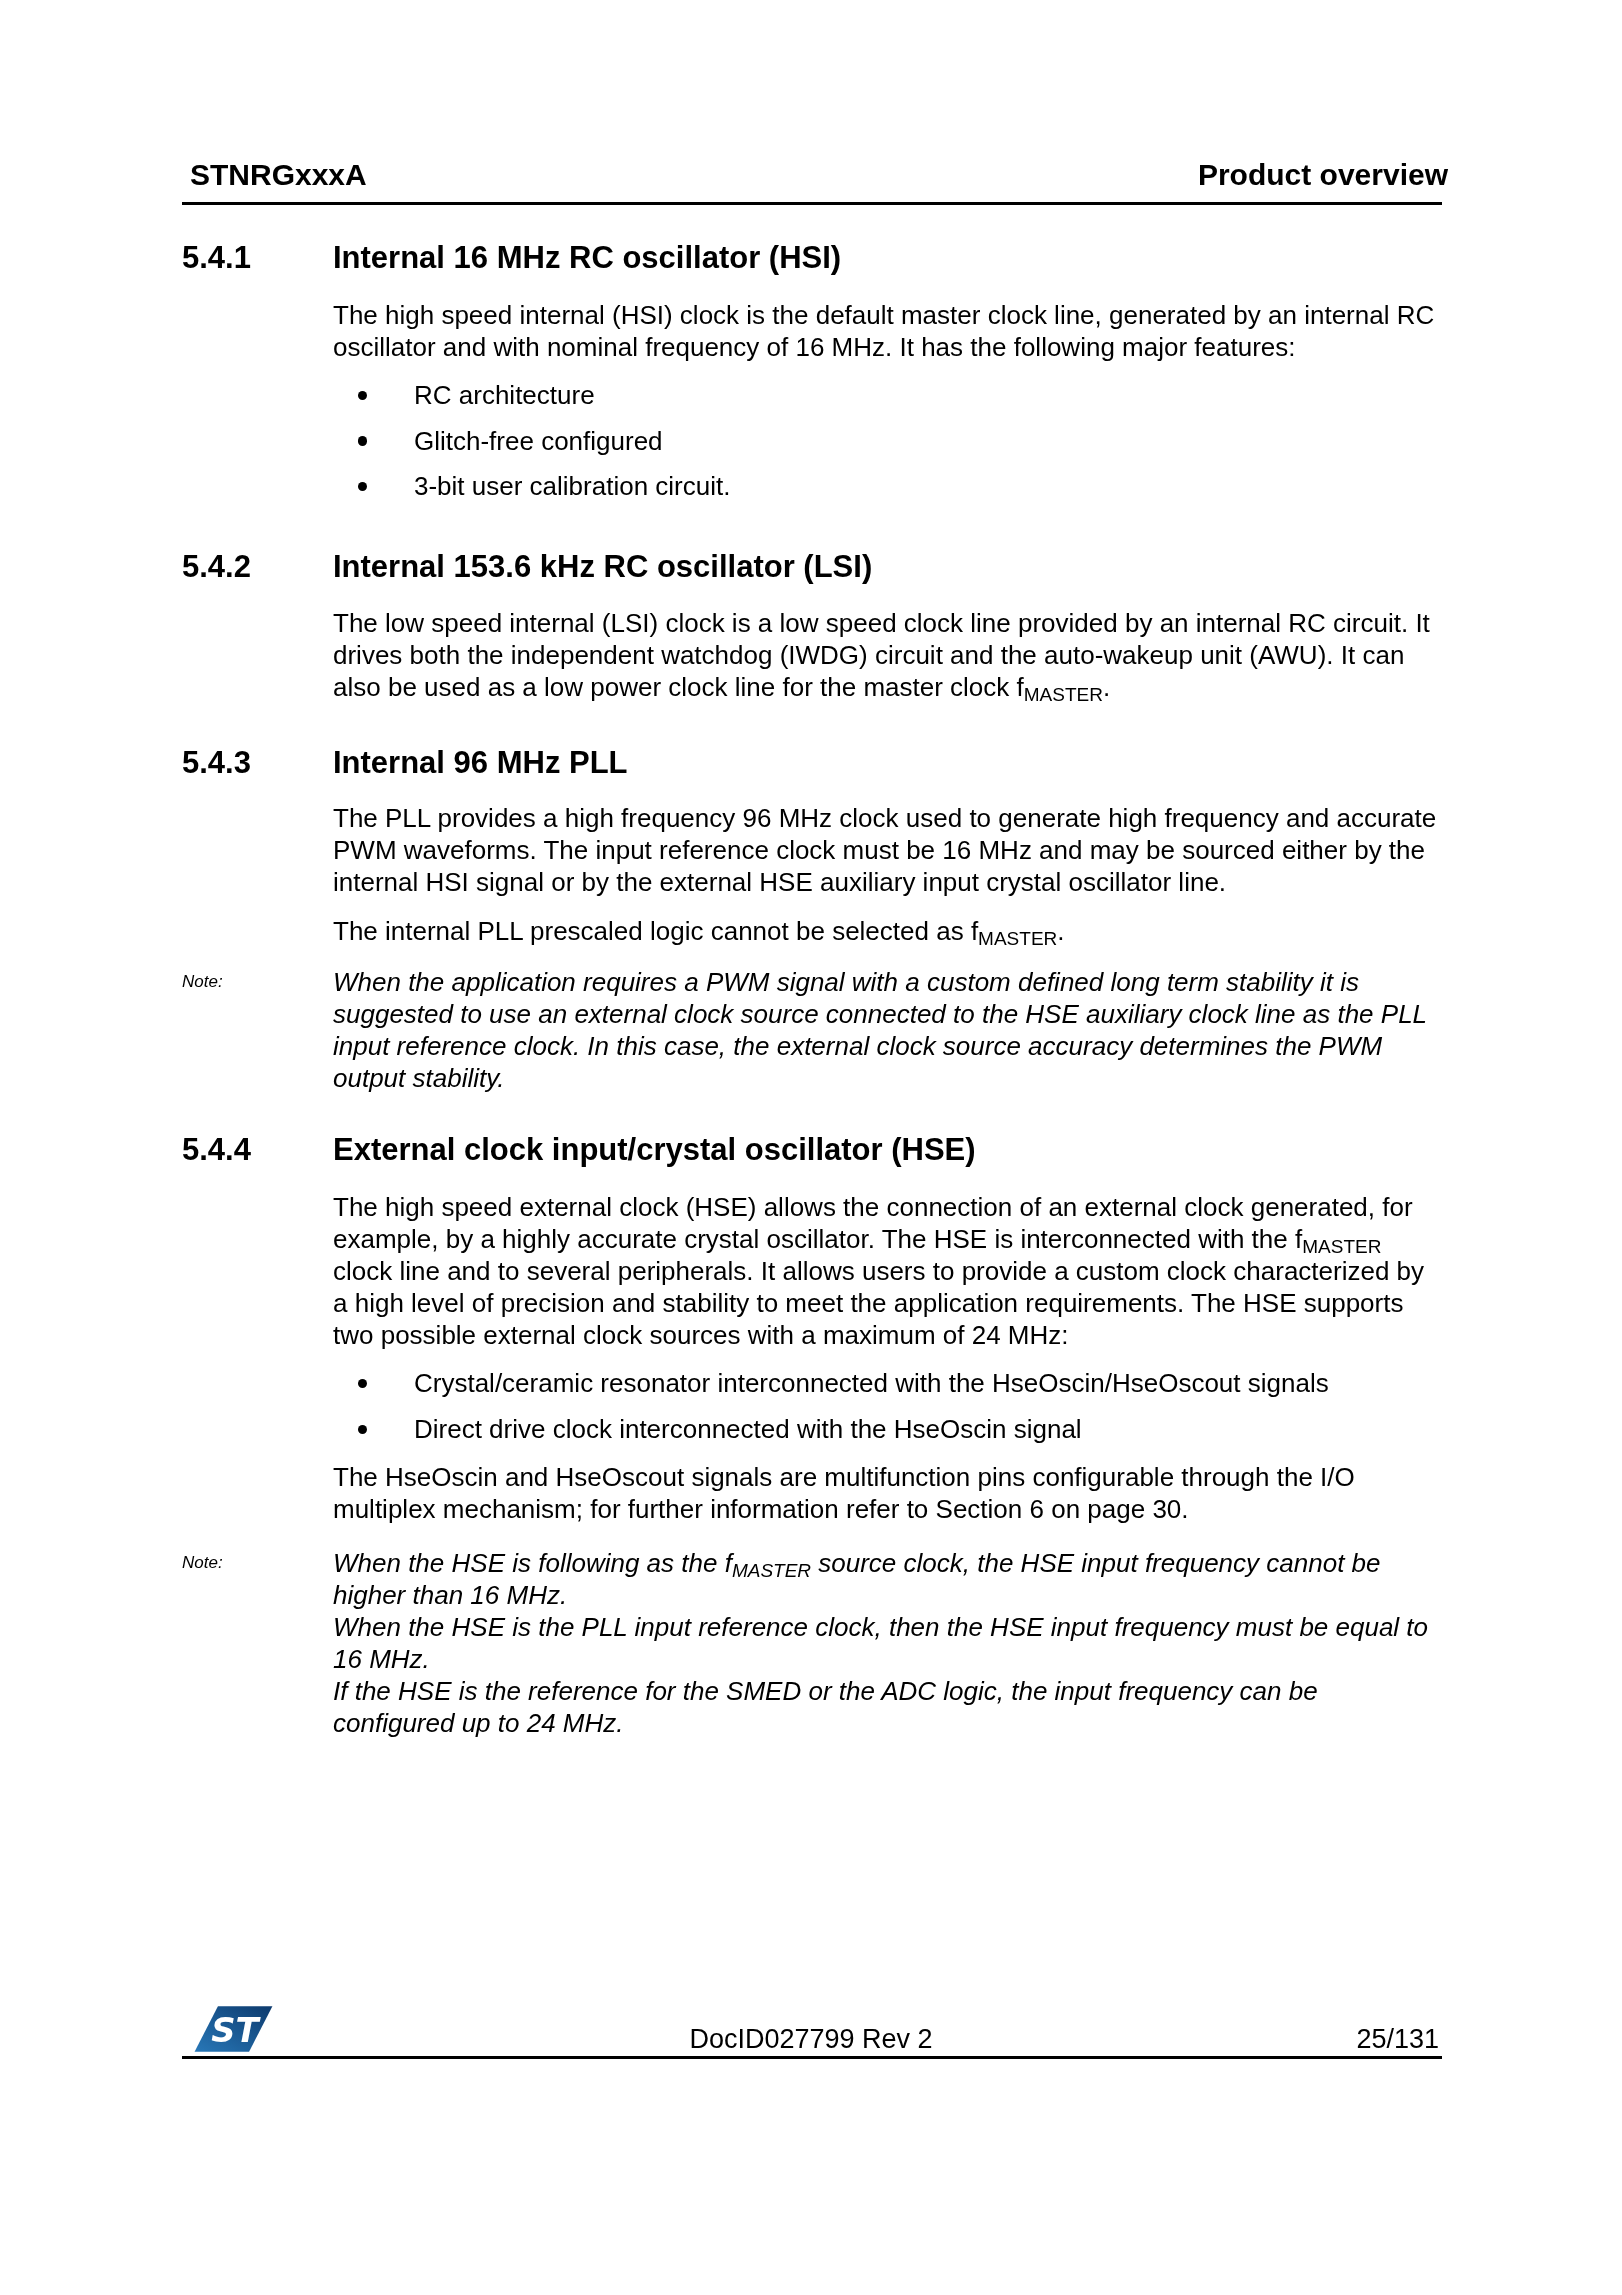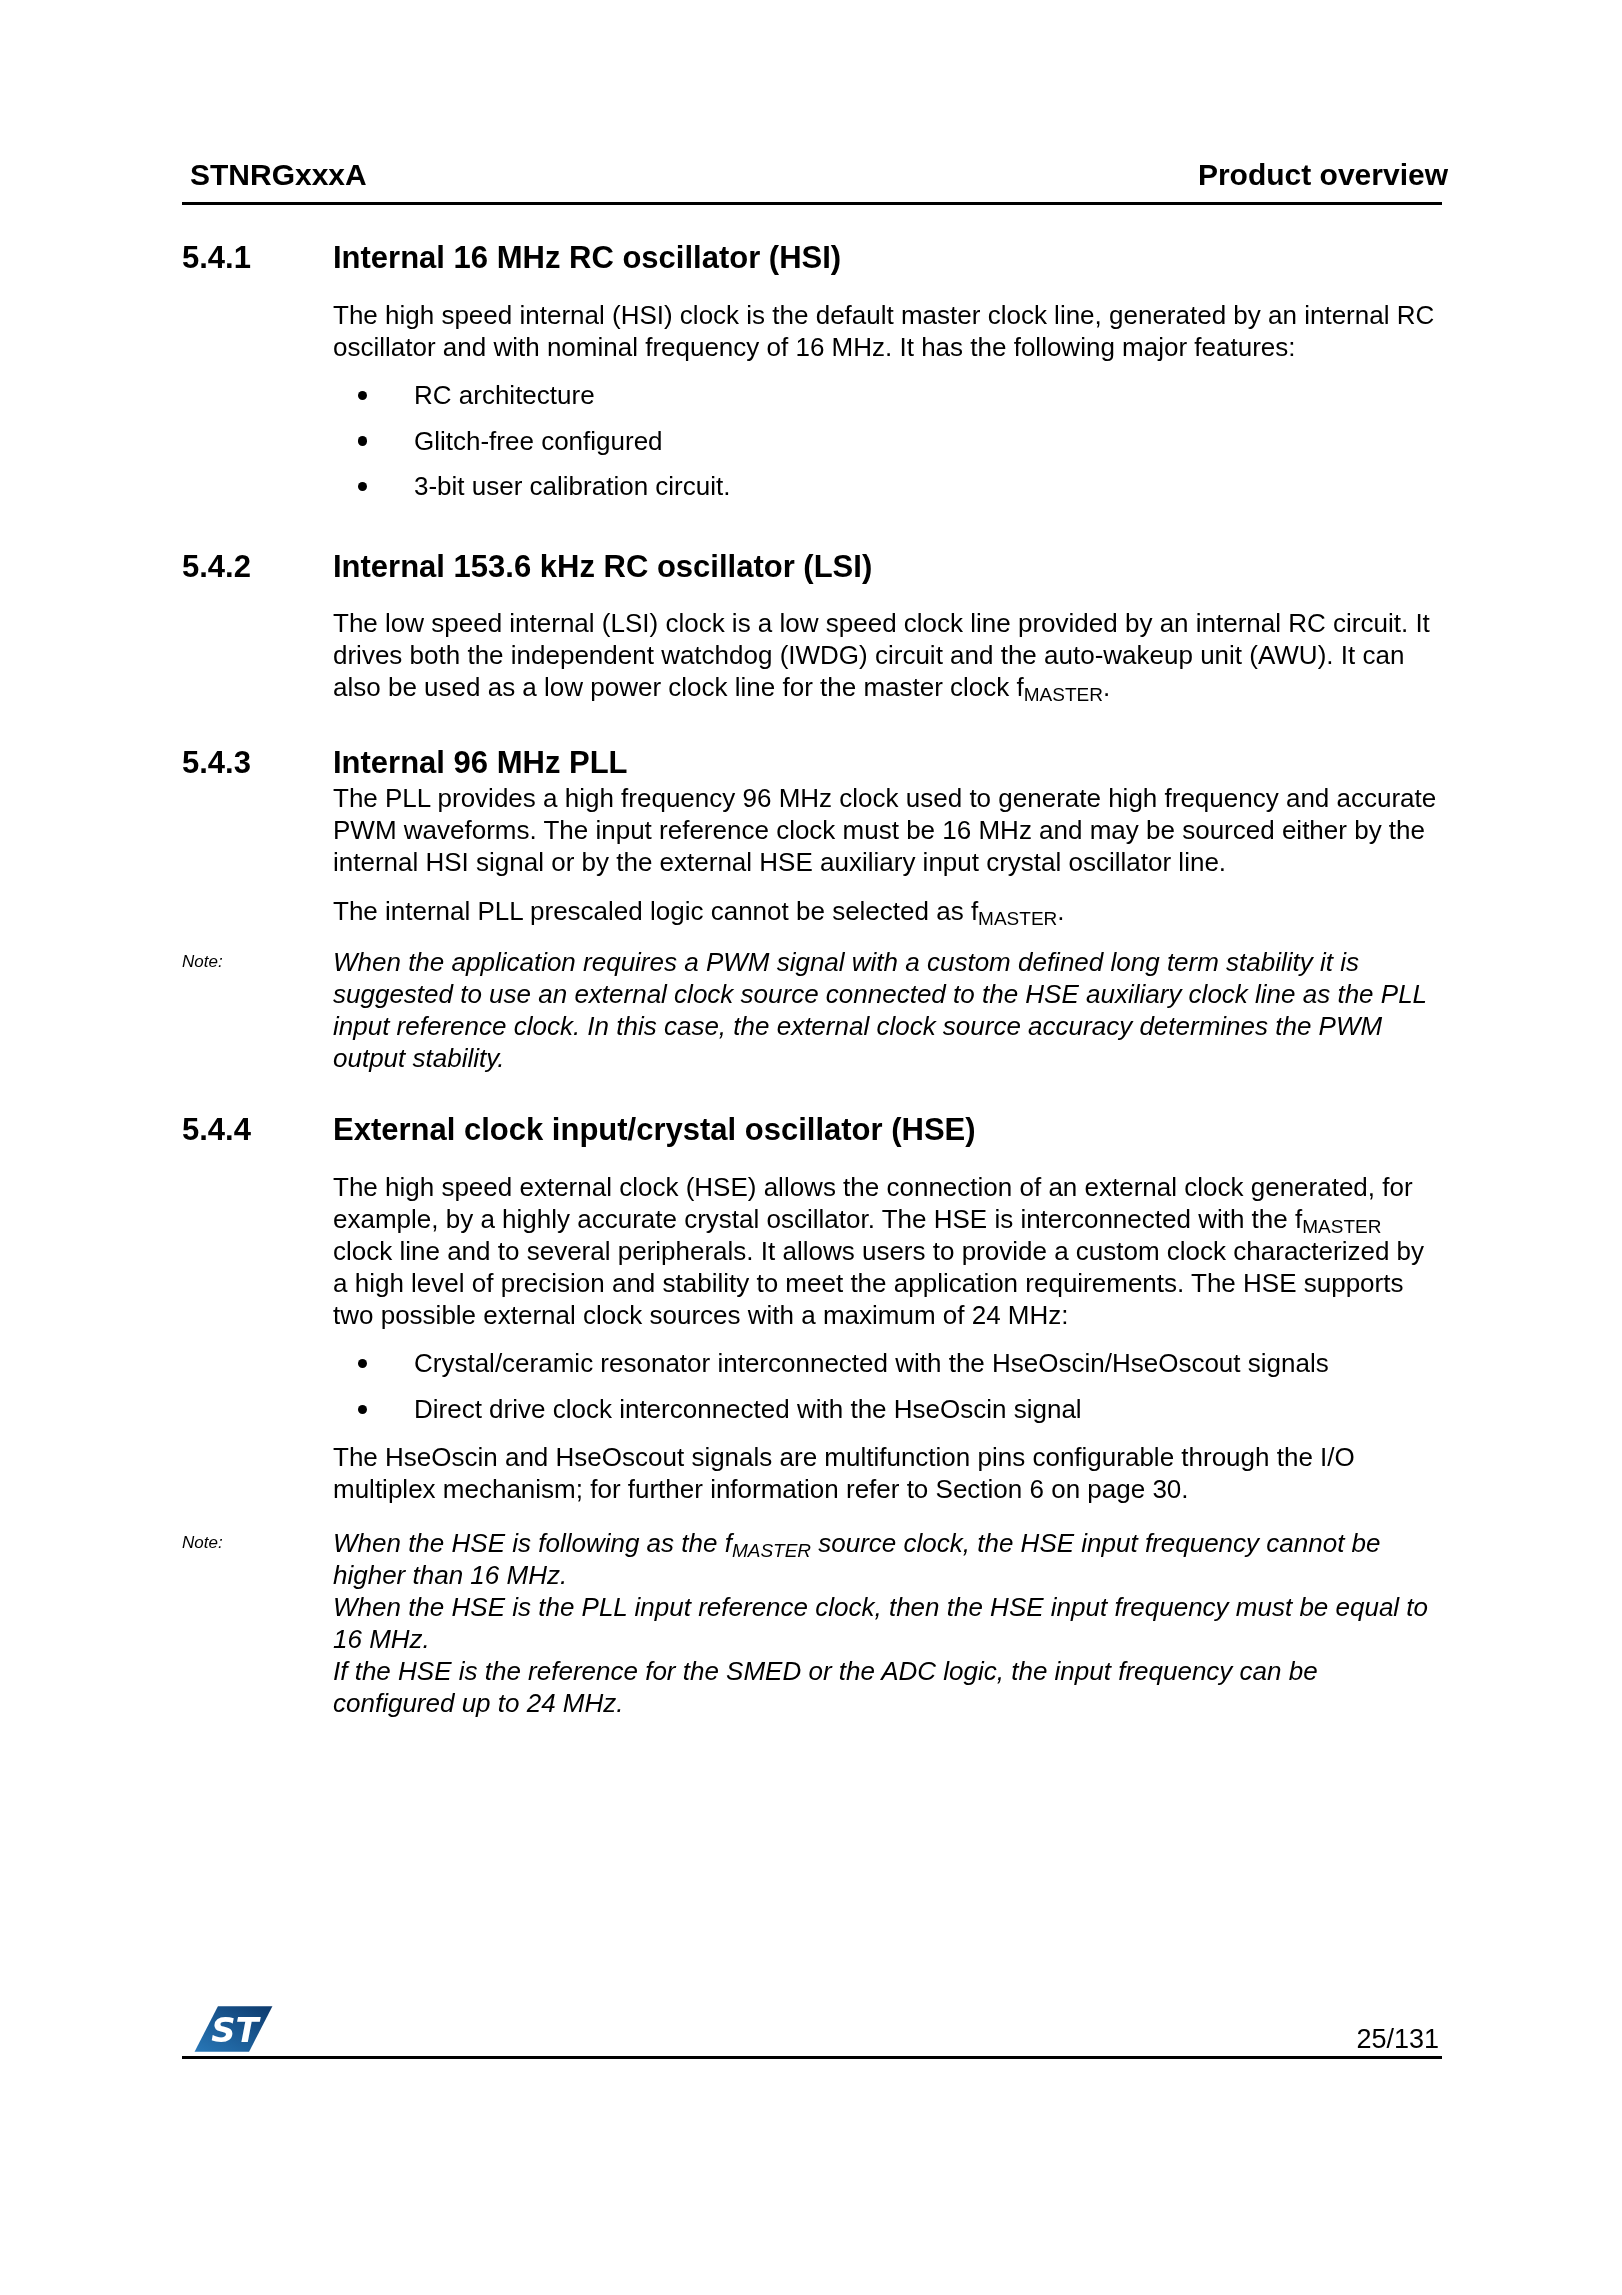--- a/index.html
+++ b/index.html
@@ -36,21 +36,21 @@
     position:relative; padding-left:65px;
     font-size:26px; line-height:32px;
   }
   ul.bullets li + li { margin-top:13.7px; }
   ul.bullets li::before {
     content:""; position:absolute; left:9.2px; top:11.8px;
     width:9.2px; height:9.2px; border-radius:50%; background:#000;
   }
   
   .mt12{margin-top:7.9px} .mt14{margin-top:9.2px} .mt18{margin-top:11.8px}
-  .mt26{margin-top:17px} .mt30{margin-top:19.6px} .mt31{}
+  .mt26{margin-top:17px} .mt30{margin-top:19.6px} .mt31{margin-top:20px}
   .mt32{margin-top:21px} .mt34{margin-top:22px} .mt45{margin-top:29.4px}
   .mt57{margin-top:37px} .mt63{margin-top:41px}
   
   .footer-logo { position:absolute; left:193px; top:2005px; width:81px; height:48px; }
   .footer-docid {
     position:absolute; left:182px; top:2023px; width:1258px;
     text-align:center; font-size:27px; line-height:32px;
   }
   .footer-page {
     position:absolute; right:183px; top:2023px;
@@ -148,17 +148,18 @@
   <svg class="footer-logo" viewBox="0 0 124 74" aria-hidden="true">
     <defs>
       <linearGradient id="stg" x1="1" y1="0" x2="0" y2="1">
         <stop offset="0" stop-color="#0d3a6d"></stop>
         <stop offset="1" stop-color="#2878b8"></stop>
       </linearGradient>
     </defs>
     <path d="M38 2 H122 L86 72 H2 Z" fill="url(#stg)"></path>
     <text x="64" y="57" text-anchor="middle" font-family="DejaVu Sans, sans-serif" font-weight="bold" font-style="italic" font-size="52" fill="#ffffff">ST</text>
   </svg>
+  <div class="footer-docid">DocID027799 Rev 2</div>
   <div class="footer-page">25/131</div>
   <div class="footer-rule"></div>
 
 </div>
 
 
 </body></html>

